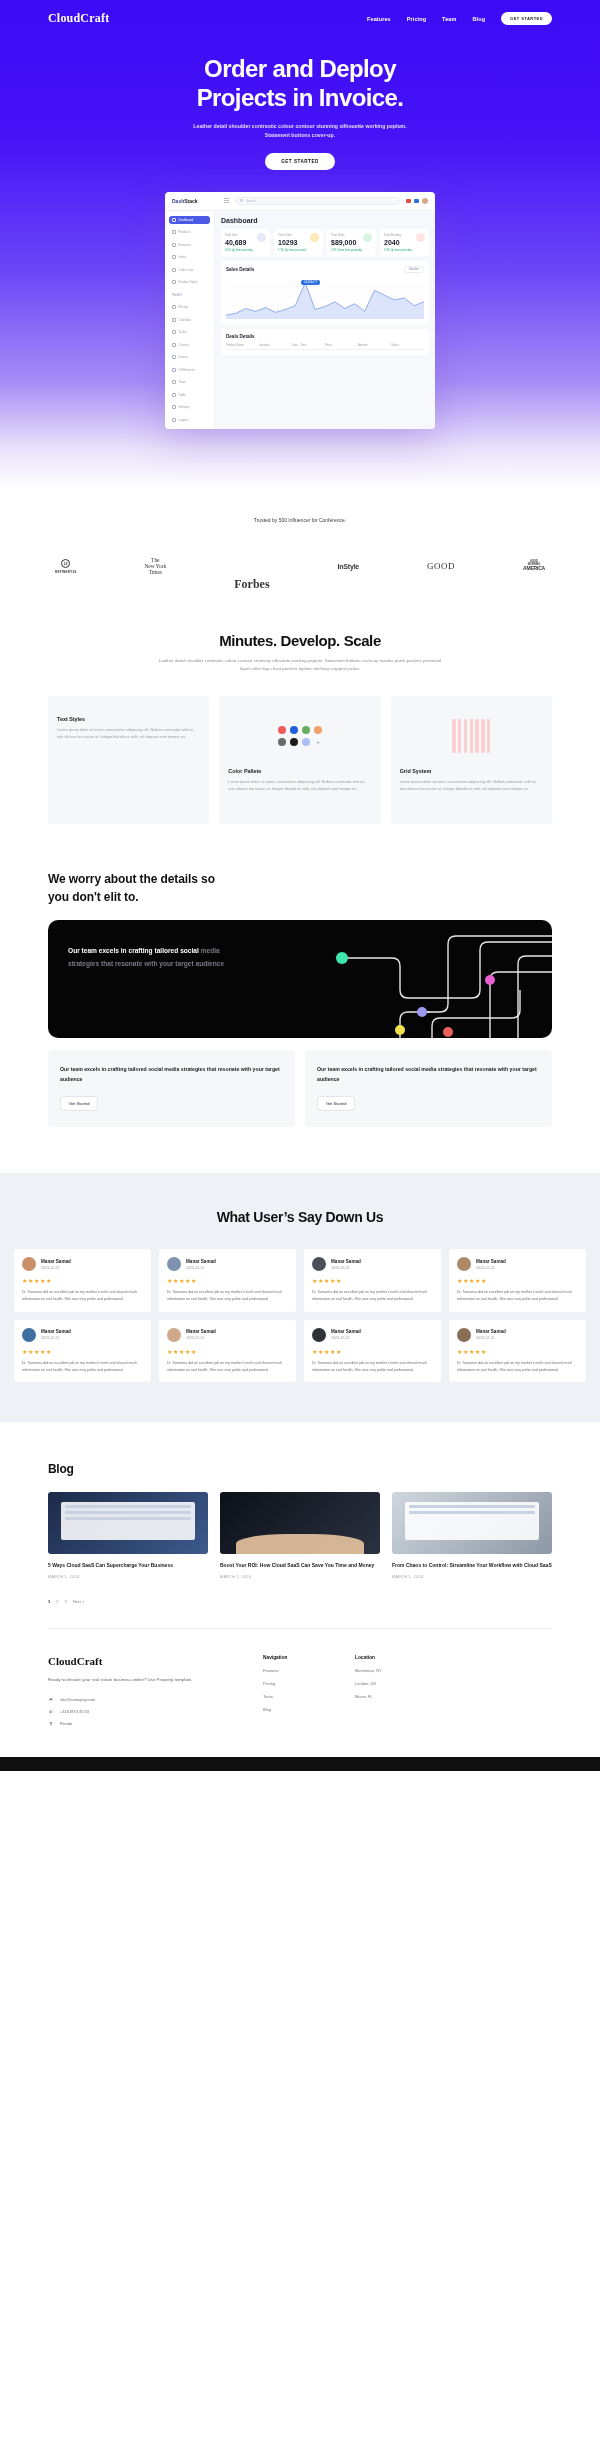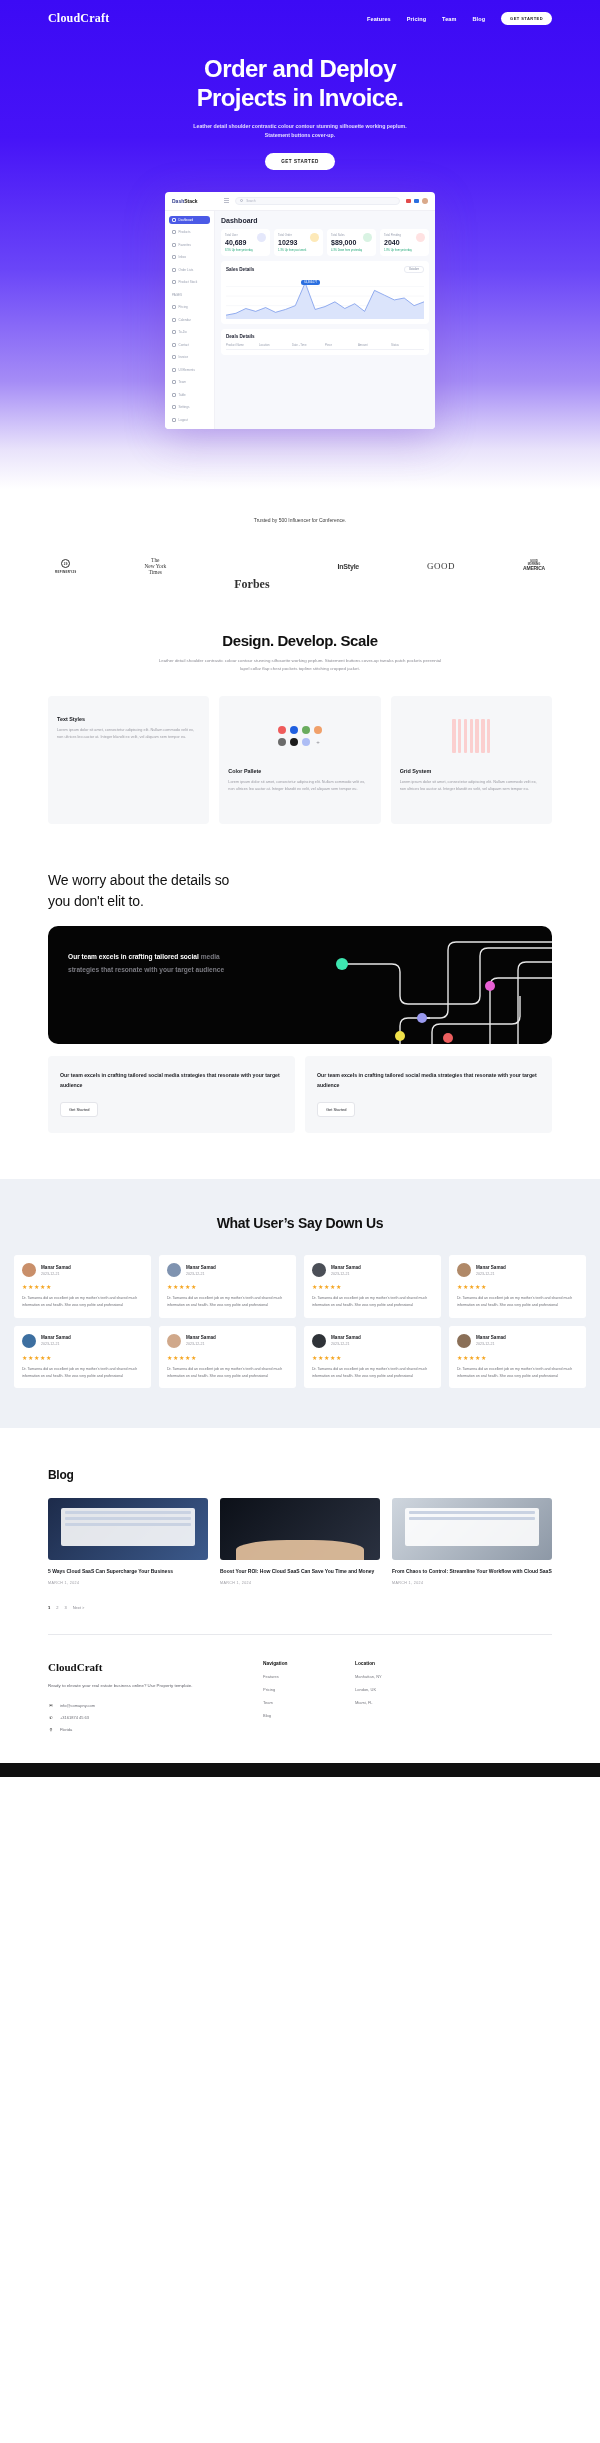--- a/index.html
+++ b/index.html
@@ -81,21 +81,21 @@
   .dots{display:grid;grid-template-columns:repeat(4,1fr);gap:4px;}
   .dot{width:8px;height:8px;border-radius:50%;}
   .plus{font-size:6px;color:#8a8a92;line-height:8px;text-align:center;}
   .bars{display:flex;gap:2.4px;}
   .bar{width:3.4px;height:34px;background:#fbcfcf;border-radius:1px;}
   .card3-t{font-size:5.4px;font-weight:700;color:#16181d;margin-top:6px;text-align:left;}
   .card3-p{font-size:3.8px;line-height:1.95;color:#9b9ba3;margin-top:5px;text-align:left;}
 
   
   .sec3{padding:46px 48px 0 48px;}
-  h3.sec3-t{font-size:14px;font-weight:400;line-height:1.5;color:#111;letter-spacing:-.1px;}
+  h3.sec3-t{font-size:12px;font-weight:700;line-height:1.5;color:#111;letter-spacing:-.1px;}
   .black{margin-top:14px;background:#050505;border-radius:10px;height:118px;position:relative;overflow:hidden;padding:24px 0 0 20px;}
   .black p{font-size:6.6px;line-height:2.05;font-weight:700;color:#7b7b82;width:180px;}
   .black p .hl{color:#fff;}
   .black svg{position:absolute;right:0;top:0;height:118px;width:230px;}
   .twocards{display:flex;gap:10px;margin-top:12px;}
   .gcard{flex:1;background:#f6f7f9;border-radius:4px;padding:14px 12px 16px 12px;}
   .gcard p{font-size:5.2px;line-height:1.95;color:#1c1d22;font-weight:600;}
   .gbtn{margin-top:12px;background:#fff;border:1px solid #e4e5ea;border-radius:3px;font-size:4px;color:#27282e;padding:4px 8px;cursor:pointer;}
 
   
@@ -339,21 +339,21 @@
       <div class="brand brand-vogue">GOOD</div>
       <div class="brand brand-gma">
         <div>GOOD</div>
         <div>MORNING</div>
         <div class="big">AMERICA</div>
       </div>
     </div>
   </section>
 
   <section class="sec2">
-    <h2 class="sec-title">Design. Develop. Scale</h2>
+    <h2 class="sec-title">Minutes. Develop. Scale</h2>
     <p class="sec-sub">Leather detail shoulder contrastic colour contour stunning silhouette working peplum. Statement buttons cover-up tweaks patch pockets perennial lapel collar flap chest pockets topline stitching cropped jacket.</p>
     <div class="cards3">
       <div class="card3">
         <div class="card3-t">Text Styles</div>
         <div class="card3-p">Lorem ipsum dolor sit amet, consectetur adipiscing elit. Nullam commodo velit ex, non ultrices leo auctor at. Integer blandit ex velit, vel aliquam sem tempor eu.</div>
       </div>
       <div class="card3">
         <div class="card3-art">
           <div class="dots">
             <div class="dot" style="background:#ef5b5b"></div>

